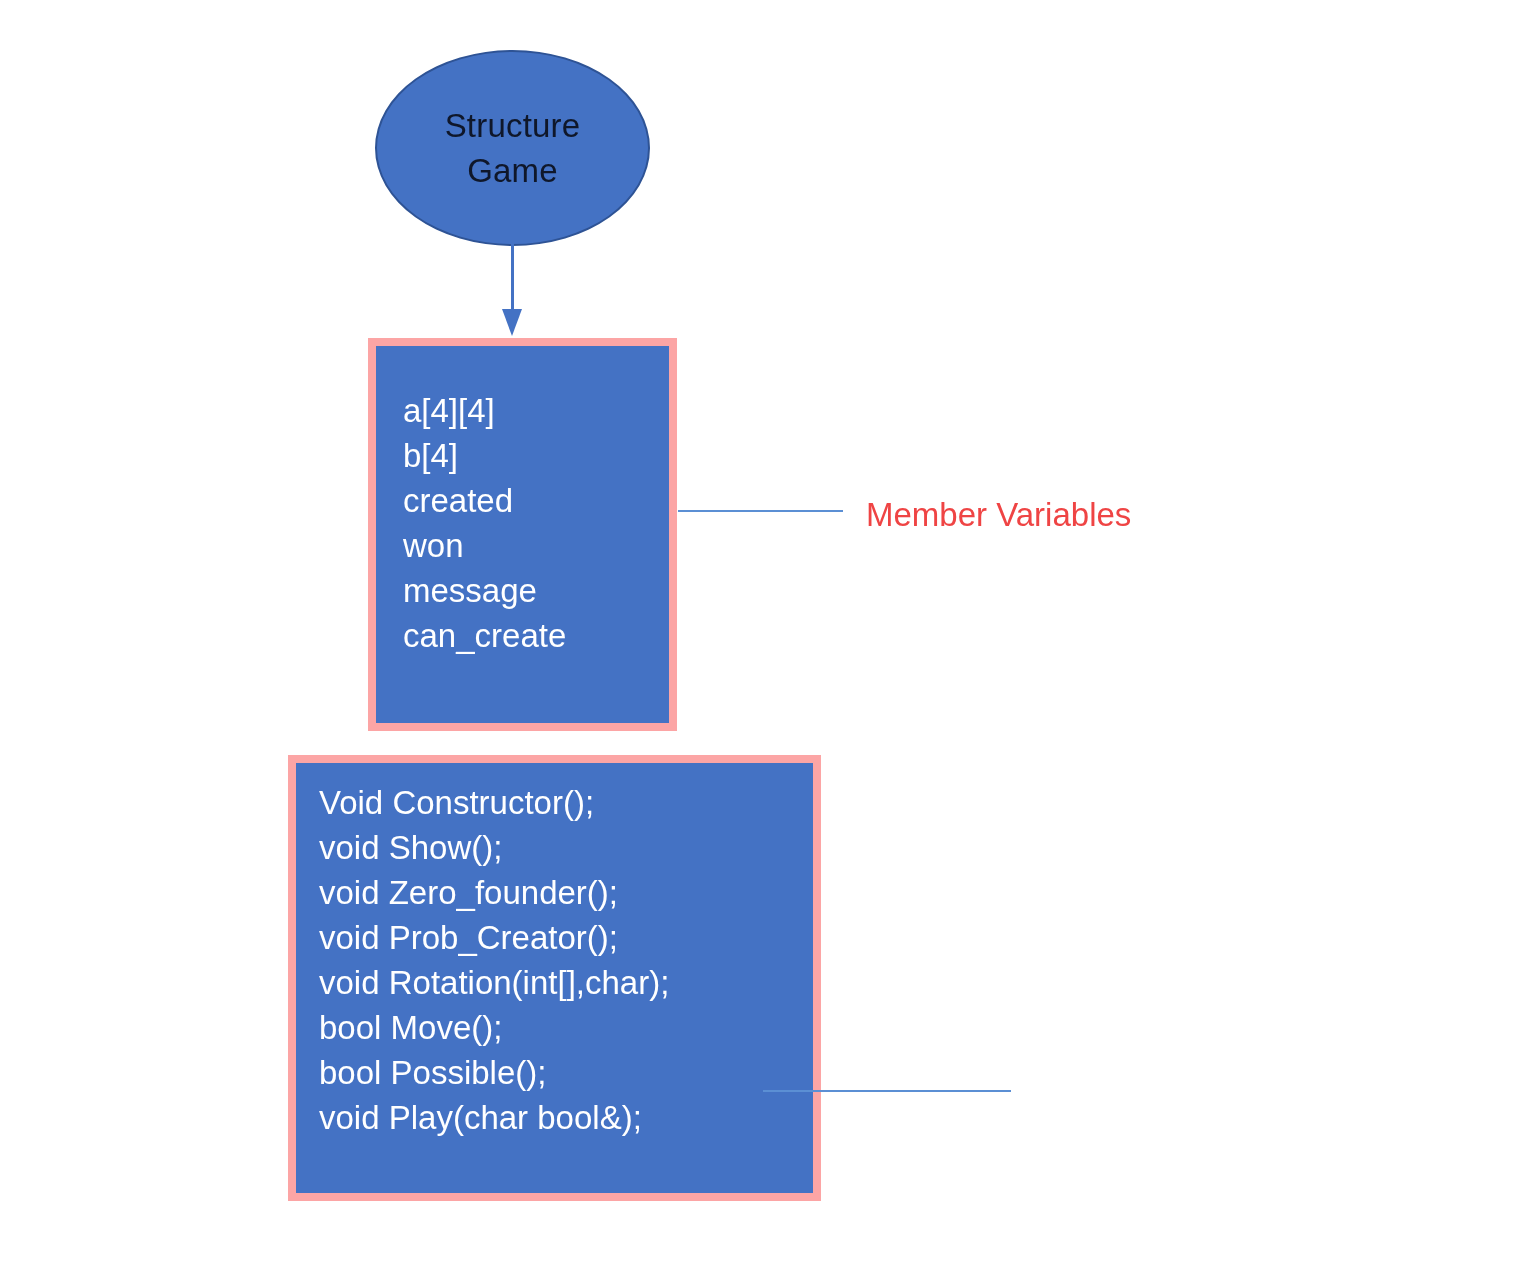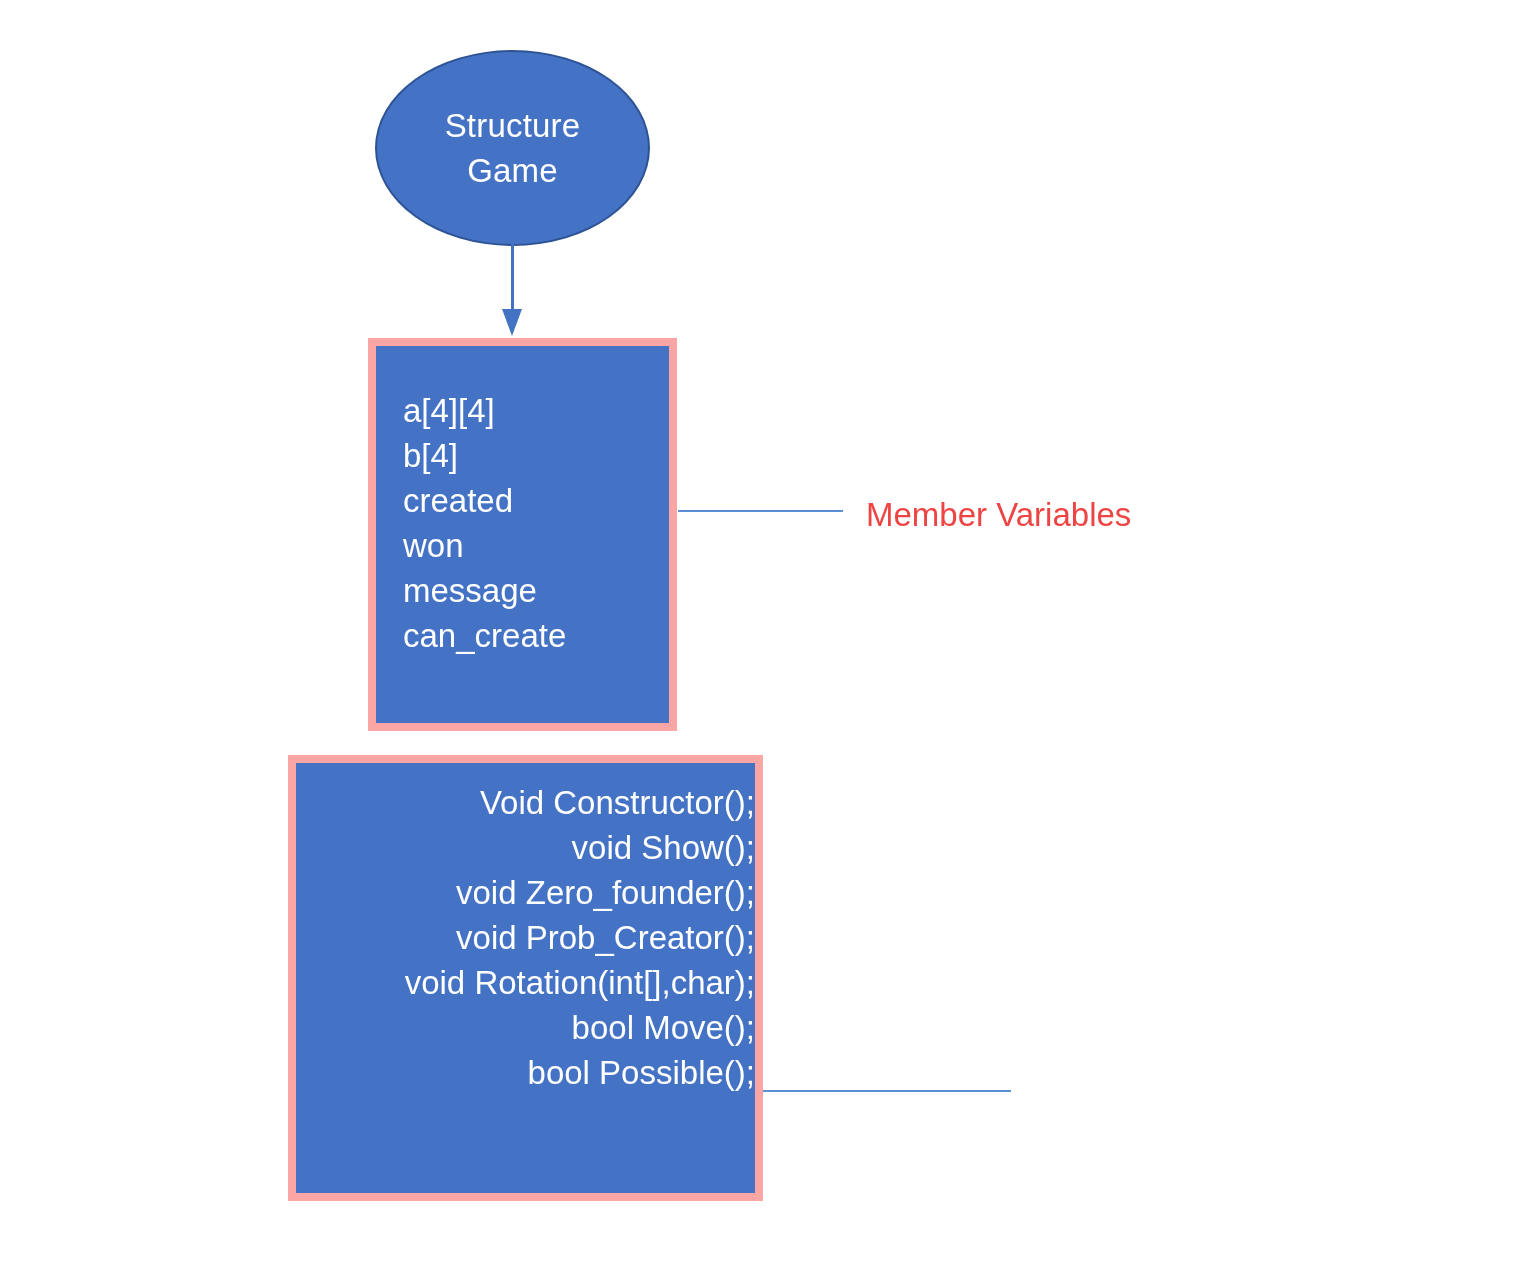--- a/index.html
+++ b/index.html
@@ -27,21 +27,21 @@
     width: 275px;
     height: 196px;
     border-radius: 50%;
     background: #4472C4;
     border: 2px solid #2E5395;
     box-sizing: border-box;
     display: flex;
     flex-direction: column;
     align-items: center;
     justify-content: center;
-    color: #ffffff;
+    color: #0f172a;
     font-size: 33px;
     line-height: 45px;
     text-align: center;
     letter-spacing: 0.2px;
   }
 
   
   .arrow-wrap {
     position: absolute;
     left: 500px;
@@ -81,24 +81,23 @@
   #box-variables {
     left: 368px;
     top: 338px;
     width: 309px;
     height: 393px;
     padding: 42px 0 0 27px;
   }
   #box-functions {
     left: 288px;
     top: 755px;
-    width: 475px;
+    width: 533px;
     height: 446px;
     padding: 17px 0 0 23px;
-    text-align: right;
   }
   .code-line {
     white-space: pre;
   }
 
   
   .leader-line {
     position: absolute;
     height: 2px;
     background: #5B8FD4;
@@ -154,20 +153,21 @@
   </div>
 
   <div class="node-box" id="box-functions">
     <div class="code-line">Void Constructor();</div>
     <div class="code-line">void Show();</div>
     <div class="code-line">void Zero_founder();</div>
     <div class="code-line">void Prob_Creator();</div>
     <div class="code-line">void Rotation(int[],char);</div>
     <div class="code-line">bool Move();</div>
     <div class="code-line">bool Possible();</div>
+    <div class="code-line">void Play(char bool&amp;);</div>
   </div>
 
   <div class="leader-line" id="leader-variables"></div>
   <div class="leader-line" id="leader-functions"></div>
 
   <div class="side-label" id="label-variables">Member Variables</div>
 
 </div>
 
 </body></html>

